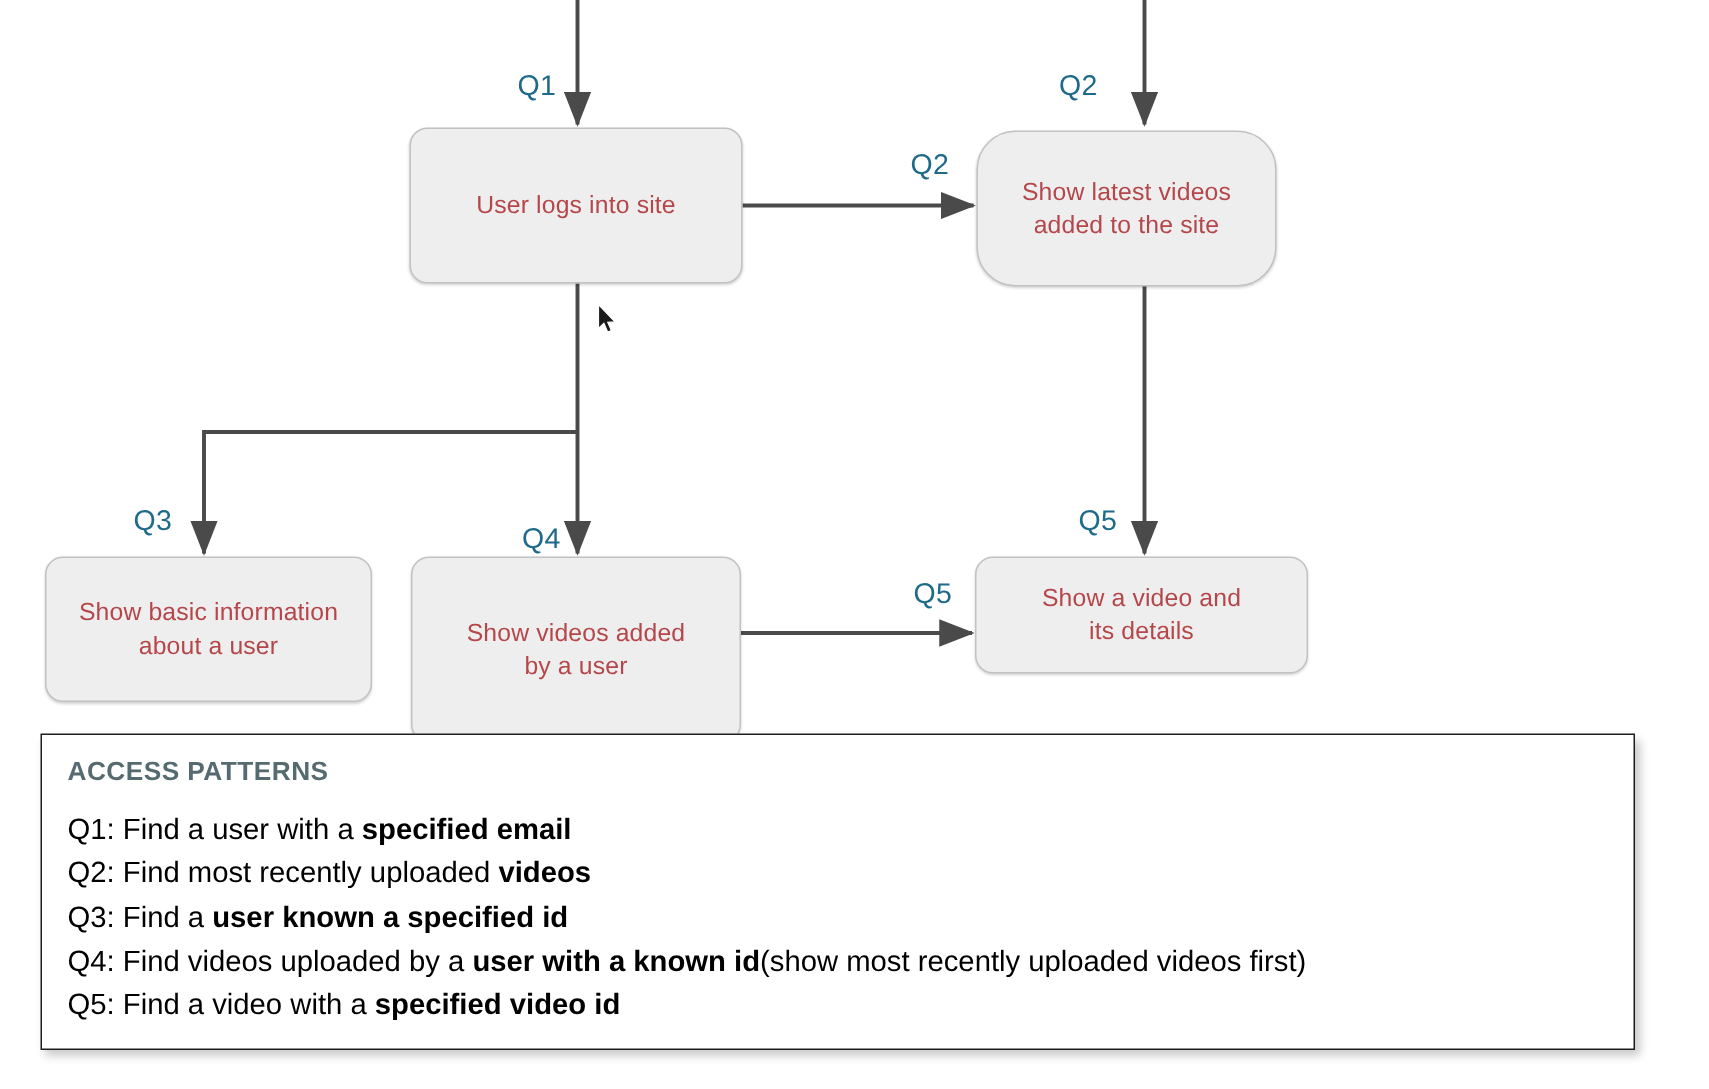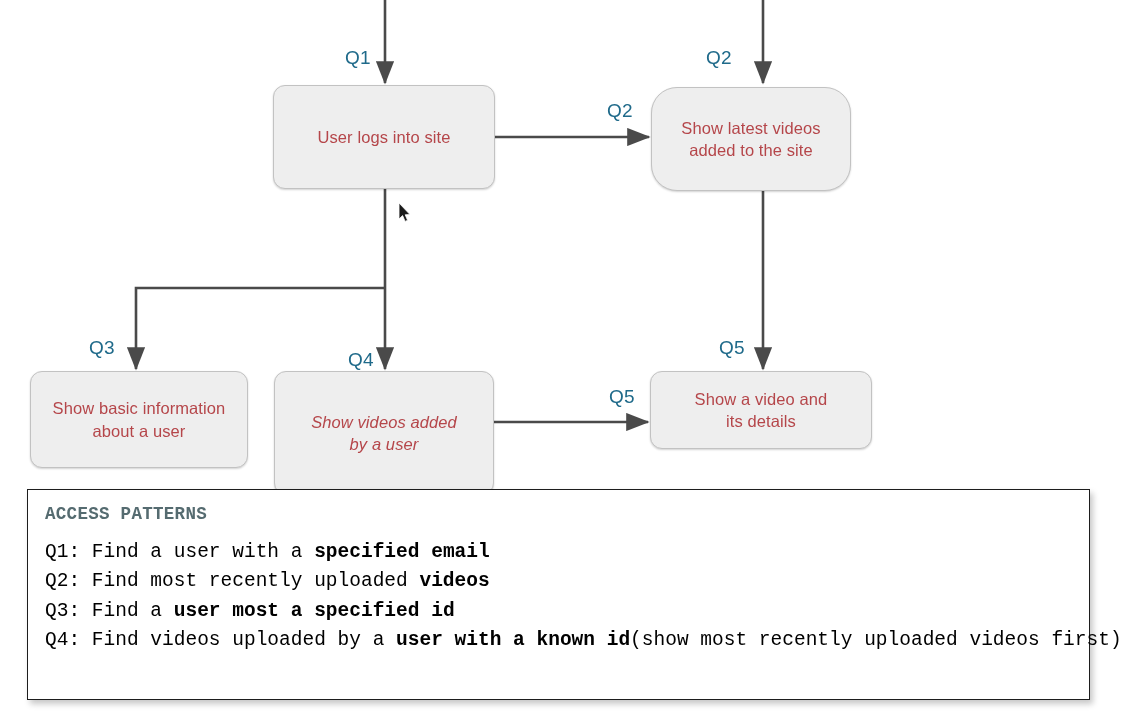--- a/index.html
+++ b/index.html
@@ -29,21 +29,21 @@
     font-size: 16.5px;
     line-height: 1.35;
     letter-spacing: 0.1px;
     z-index: 2;
   }
   .node-label { display: block; padding: 0 10px; }
 
   #node-login   { left: 273px; top: 85px;  width: 222px; height: 104px; text-align: right; }
   #node-latest  { left: 651px; top: 87px;  width: 200px; height: 104px; border-radius: 26px; }
   #node-userinfo{ left: 30px;  top: 371px; width: 218px; height: 97px; }
-  #node-uservids{ left: 274px; top: 371px; width: 220px; height: 124px; font-style: italic; }
+  #node-uservids{ left: 274px; top: 371px; width: 220px; height: 124px; }
   #node-videodet{ left: 650px; top: 371px; width: 222px; height: 78px; }
 
   .edge-label {
     position: absolute;
     color: #1f6a8a;
     font-size: 19px;
     letter-spacing: 0.2px;
     z-index: 3;
     white-space: nowrap;
   }
@@ -61,21 +61,20 @@
   
   #access-panel {
     position: absolute;
     left: 27px; top: 489px;
     width: 1063px; height: 211px;
     background: #ffffff;
     border: 1.5px solid #1d1d1d;
     box-shadow: 3px 4px 6px rgba(0,0,0,0.22);
     padding: 14px 0 0 17px;
     z-index: 5;
-    font-family: Liberation Mono, monospace;
   }
   #access-title {
     color: #556b70;
     font-size: 17.5px;
     font-weight: bold;
     letter-spacing: 0.3px;
     margin-bottom: 14px;
   }
   .pattern-row {
     color: #000000;
@@ -140,18 +139,19 @@
 
   <svg id="cursor" viewBox="0 0 14 20" xmlns="http://www.w3.org/2000/svg">
     <polygon points="1,0 1,16 4.6,12.6 7.1,18.4 9.6,17.3 7.2,11.8 12,11.6" fill="#1a1a1a" stroke="#ffffff" stroke-width="0.8"></polygon>
   </svg>
 
   <div id="access-panel">
     <div id="access-title">ACCESS PATTERNS</div>
     <div id="pattern-list">
         <div class="pattern-row"><span>Q1: </span><span>Find a user with a </span><b>specified email</b><span></span></div>
         <div class="pattern-row"><span>Q2: </span><span>Find most recently uploaded </span><b>videos</b><span></span></div>
-        <div class="pattern-row"><span>Q3: </span><span>Find a </span><b>user most a specified id</b><span></span></div>
+        <div class="pattern-row"><span>Q3: </span><span>Find a </span><b>user known a specified id</b><span></span></div>
         <div class="pattern-row"><span>Q4: </span><span>Find videos uploaded by a </span><b>user with a known id</b><span>(show most recently uploaded videos first)</span></div>
+        <div class="pattern-row"><span>Q5: </span><span>Find a video with a </span><b>specified video id</b><span></span></div>
       </div>
   </div>
 
 </div>
 
 </body></html>

